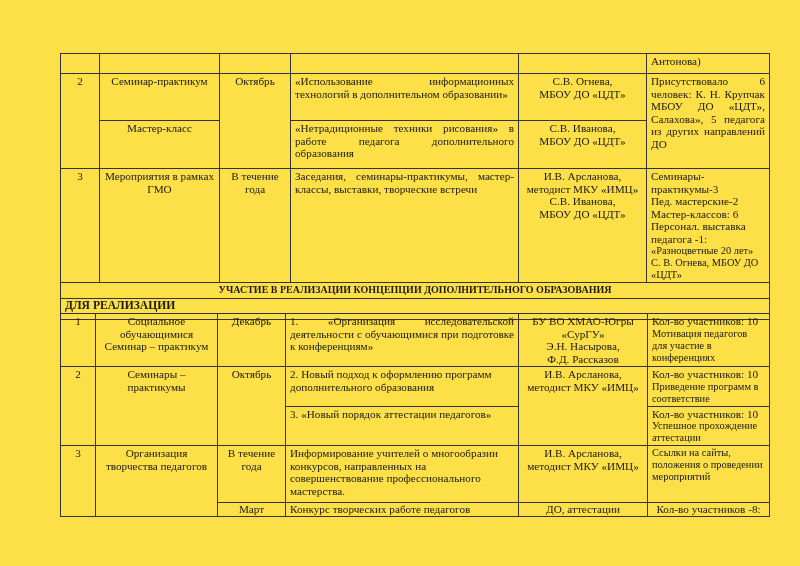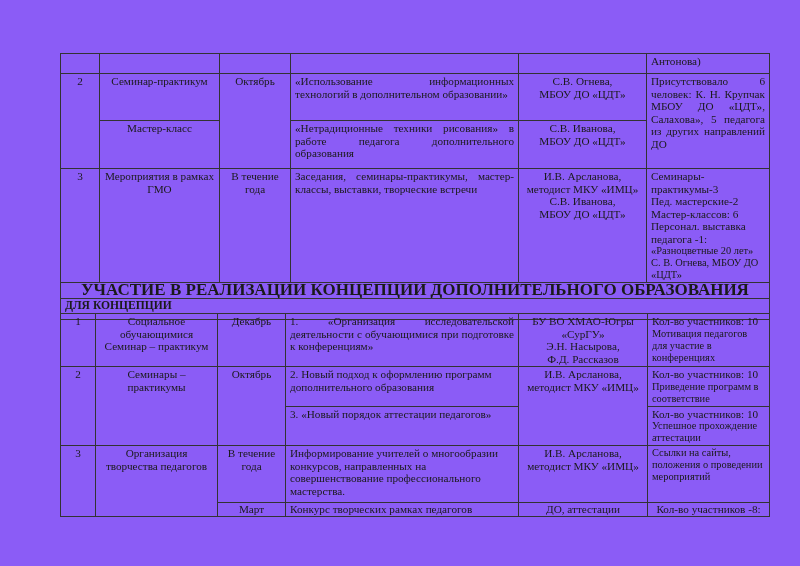--- a/index.html
+++ b/index.html
@@ -1,26 +1,26 @@
 <!DOCTYPE html>
 <html><head>
   <meta charset="utf-8">
   <style>
     html, body { margin: 0; padding: 0; background: #ffffff; }
     body { width: 800px; height: 566px; position: relative; overflow: hidden;
            font-family: "Liberation Serif", "DejaVu Serif", serif; color: #1a1a1a; }
-    .page { position: absolute; left: 0; top: 0; width: 800px; height: 566px; background: #8b5cf6; }
+    .page { position: absolute; left: 0; top: 0; width: 800px; height: 566px; background: #fde047; }
     table { position: absolute; border-collapse: collapse; table-layout: fixed; }
     td { border: 1px solid #333; vertical-align: top; padding: 1px 4px 1px 4px;
          font-size: 11.2px; line-height: 12.5px; overflow: hidden; }
     .c { text-align: center; }
     .j { text-align: justify; text-align-last: left; margin-top: 8px; }
     .b { font-weight: normal; }
     .small { font-size: 10.4px; line-height: 12px; }
-    .hdr { font-weight: bold; font-size: 17px; text-align: center; padding: 1px 4px; }
+    .hdr { font-weight: bold; font-size: 10px; text-align: center; padding: 1px 4px; }
     .hdr-left { font-weight: bold; font-size: 11.6px; text-align: left; padding: 1px 4px; }
     .line { display: block; }
     #t1 { left: 60px; top: 53px; width: 709px; }
     #t2 { left: 60px; top: 313px; width: 709px; }
   </style>
 </head>
 <body>
 
 <div class="page">
 
@@ -86,21 +86,21 @@
         <span class="line b">Персонал. выставка педагога -1:</span>
         <span class="line small">«Разноцветные 20 лет» С. В. Огнева, МБОУ ДО «ЦДТ»</span>
       </td>
     </tr>
 
     <tr style="height:15px">
       <td colspan="6" class="hdr">УЧАСТИЕ В РЕАЛИЗАЦИИ КОНЦЕПЦИИ ДОПОЛНИТЕЛЬНОГО ОБРАЗОВАНИЯ</td>
     </tr>
 
     <tr style="height:21px">
-      <td colspan="6" class="hdr-left">ДЛЯ КОНЦЕПЦИИ</td>
+      <td colspan="6" class="hdr-left">ДЛЯ РЕАЛИЗАЦИИ</td>
     </tr>
   </tbody>
     </table>
 
   <table id="t2">
     <colgroup>
       <col style="width:35px">
       <col style="width:122px">
       <col style="width:68px">
       <col style="width:233px">
@@ -169,20 +169,20 @@
       <td>Информирование учителей о многообразии конкурсов, направленных на совершенствование профессионального мастерства.</td>
       <td class="c">
         <span class="line">И.В. Арсланова,</span>
         <span class="line">методист МКУ «ИМЦ»</span>
       </td>
       <td class="small">Ссылки на сайты, положения о проведении мероприятий</td>
     </tr>
 
     <tr style="height:14px">
       <td class="c" style="padding-top:0;padding-bottom:0">Март</td>
-      <td style="padding-top:0;padding-bottom:0">Конкурс творческих рамках педагогов</td>
+      <td style="padding-top:0;padding-bottom:0">Конкурс творческих работе педагогов</td>
       <td class="c" style="padding-top:0;padding-bottom:0">ДО, аттестации</td>
       <td class="c b" style="padding-top:0;padding-bottom:0">Кол-во участников -8:</td>
     </tr>
   </tbody>
     </table>
 
 </div>
 
 </body></html>

